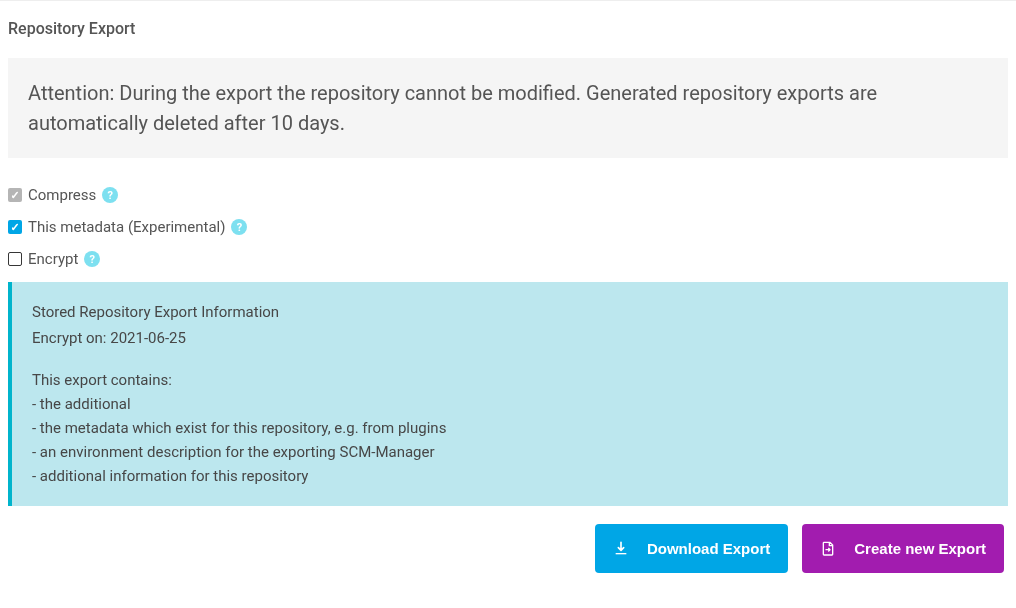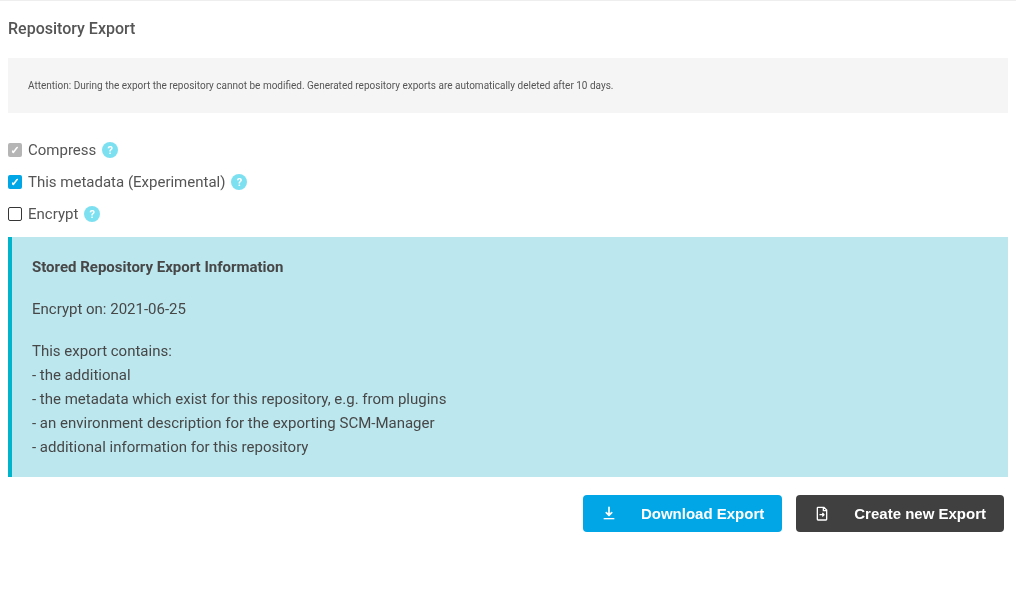--- a/index.html
+++ b/index.html
@@ -25,21 +25,21 @@
     .page-title {
       font-size: 16px;
       font-weight: 500;
       color: #555;
       margin-bottom: 20px;
     }
     .notice-box {
       background: #f5f5f5;
       padding: 20px 20px;
       color: #555;
-      font-size: 10px;
+      font-size: 20px;
       line-height: 1.5;
       margin-bottom: 28px;
     }
     .checkbox-row {
       display: flex;
       align-items: center;
       gap: 6px;
       margin-bottom: 14px;
       font-size: 15px;
       color: #555;
@@ -82,52 +82,52 @@
       background: #bce7ee;
       border-left: 4px solid #00b4cc;
       padding: 18px 20px;
       margin-top: 10px;
       margin-bottom: 18px;
       color: #474747;
       font-size: 15px;
       line-height: 1.6;
     }
     .info-panel .info-title {
-      font-weight: 700;
-      margin-bottom: 18px;
+      font-weight: 400;
+      margin-bottom: 2px;
     }
     .info-panel .info-line {
       margin-bottom: 0px;
     }
     .info-panel .info-spacer {
       height: 18px;
     }
     .button-row {
       display: flex;
       justify-content: flex-end;
       gap: 14px;
       padding: 0 4px;
     }
     .btn {
       display: inline-flex;
       align-items: center;
-      gap: 24px;
+      gap: 18px;
       color: #fff;
       border: none;
-      padding: 10px 18px;
+      padding: 16px 18px;
       font-size: 15px;
       font-weight: 600;
       border-radius: 4px;
       cursor: pointer;
     }
     .btn-primary {
       background: #00a6e6;
     }
     .btn-secondary {
-      background: #404040;
+      background: #a21caf;
     }
     .btn svg {
       width: 16px;
       height: 16px;
       fill: #fff;
     }
   </style>
 </head>
 <body>
 

